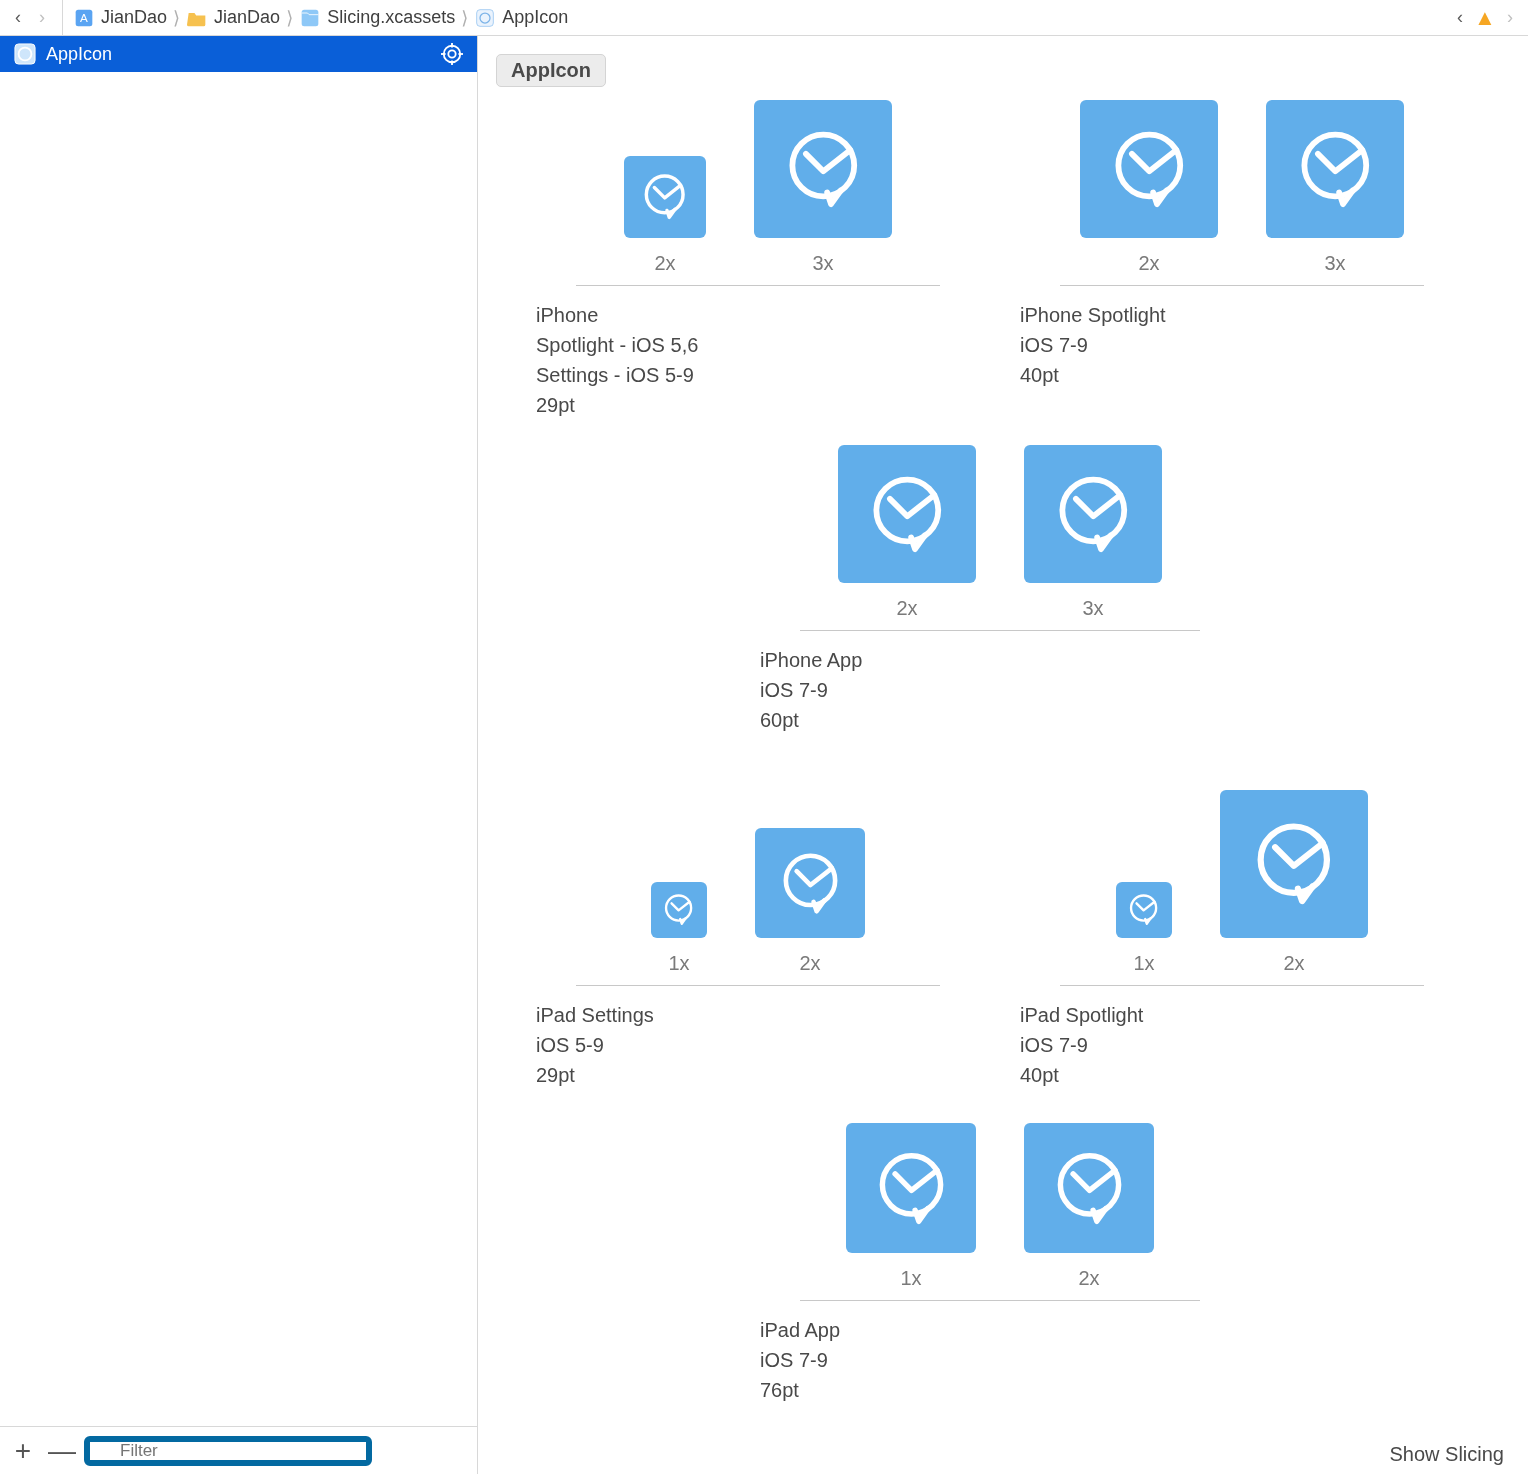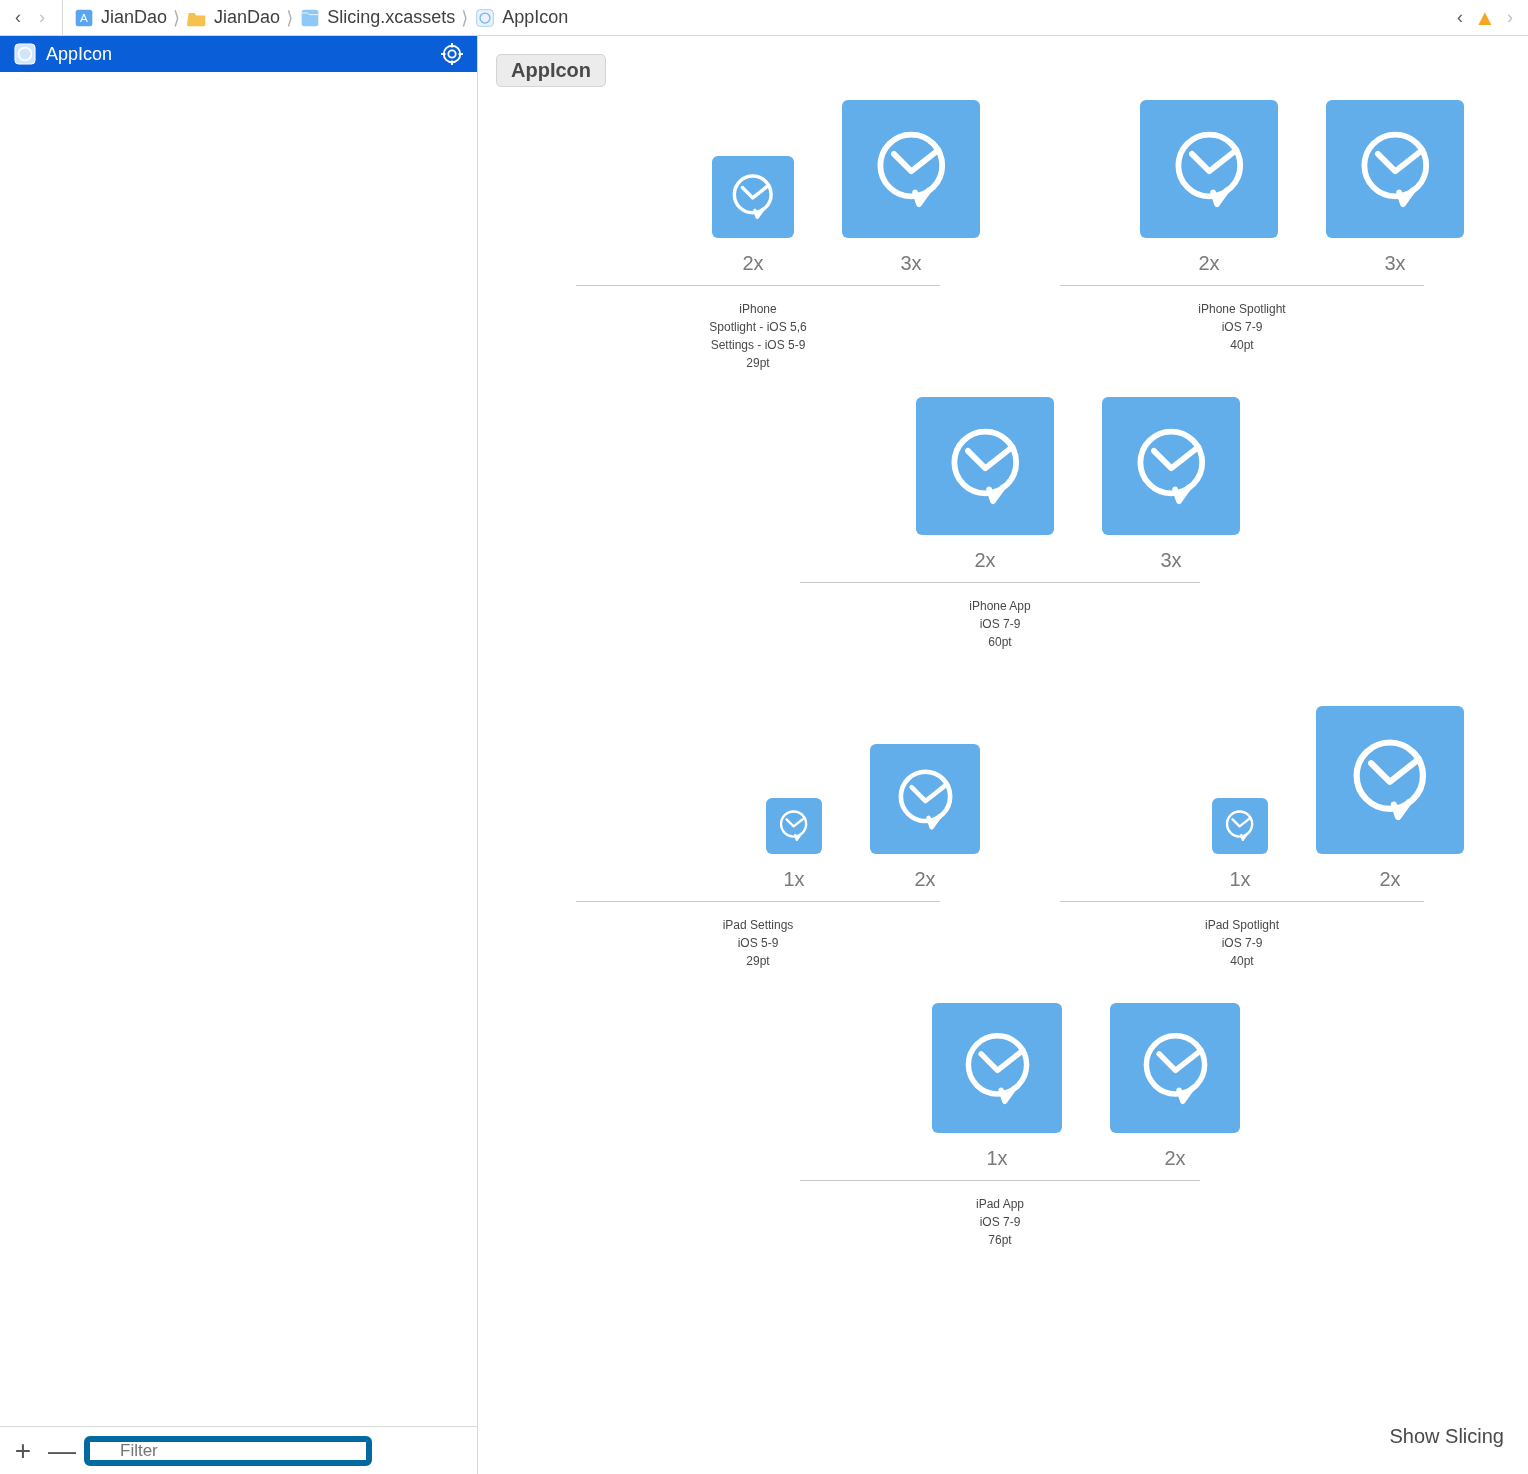--- a/index.html
+++ b/index.html
@@ -29,30 +29,30 @@
 .filter-input { flex: 1; height: 30px; border: 6px solid #0369a1; border-radius: 6px; padding: 0 25px 0 30px; font-size: 17px; color: #666; background: #fff; position: relative; }
 .filter-wrap { flex: 1; position: relative; }
 .filter-icon { position: absolute; left: 10px; top: 50%; transform: translateY(-50%); color: #8a8a8a; }
 
 
 .editor { flex: 1; overflow: auto; padding: 18px 24px 18px 18px; position: relative; }
 .set-title { display: inline-block; background: #ececec; border: 1px solid #d4d4d4; border-radius: 5px; padding: 4px 14px; font-size: 20px; font-weight: 600; color: #4a4a4a; margin-bottom: 14px; }
 .groups { padding: 4px 40px; }
 .group-row { display: flex; gap: 40px; justify-content: center; margin-bottom: 30px; }
 .group { width: 480px; }
-.slots { display: flex; align-items: flex-end; justify-content: flex-end; gap: 48px; height: 170px; }
+.slots { display: flex; align-items: flex-end; justify-content: center; gap: 48px; height: 170px; }
 .slots.tall { height: 210px; }
 .slot { display: flex; flex-direction: column; align-items: center; gap: 14px; }
 .icon-tile { background: #61aeea; border-radius: 6px; display: flex; align-items: center; justify-content: center; }
 .icon-tile svg { width: 70%; height: 70%; }
 .slot-label { font-size: 20px; color: #7a7a7a; }
 .group-divider { border-top: 1px solid #c8c8c8; margin: 10px 40px 14px; }
-.group-desc { text-align: center; font-size: 12px; color: #494949; line-height: 1.5; }
-
-.editor-footer { position: absolute; right: 24px; bottom: 26px; font-size: 20px; color: #494949; cursor: pointer; }
+.group-desc { text-align: left; font-size: 20px; color: #494949; line-height: 1.5; }
+
+.editor-footer { position: absolute; right: 24px; bottom: 8px; font-size: 20px; color: #494949; cursor: pointer; }
 
 
 .glyph path, .glyph circle { stroke: #fff; stroke-width: 6; fill: none; stroke-linecap: round; stroke-linejoin: round; }
 </style>
 </head>
 <body>
 
 <div class="breadcrumb-bar">
   <div class="bc-nav">
     <span class="bc-arrow">‹</span>

